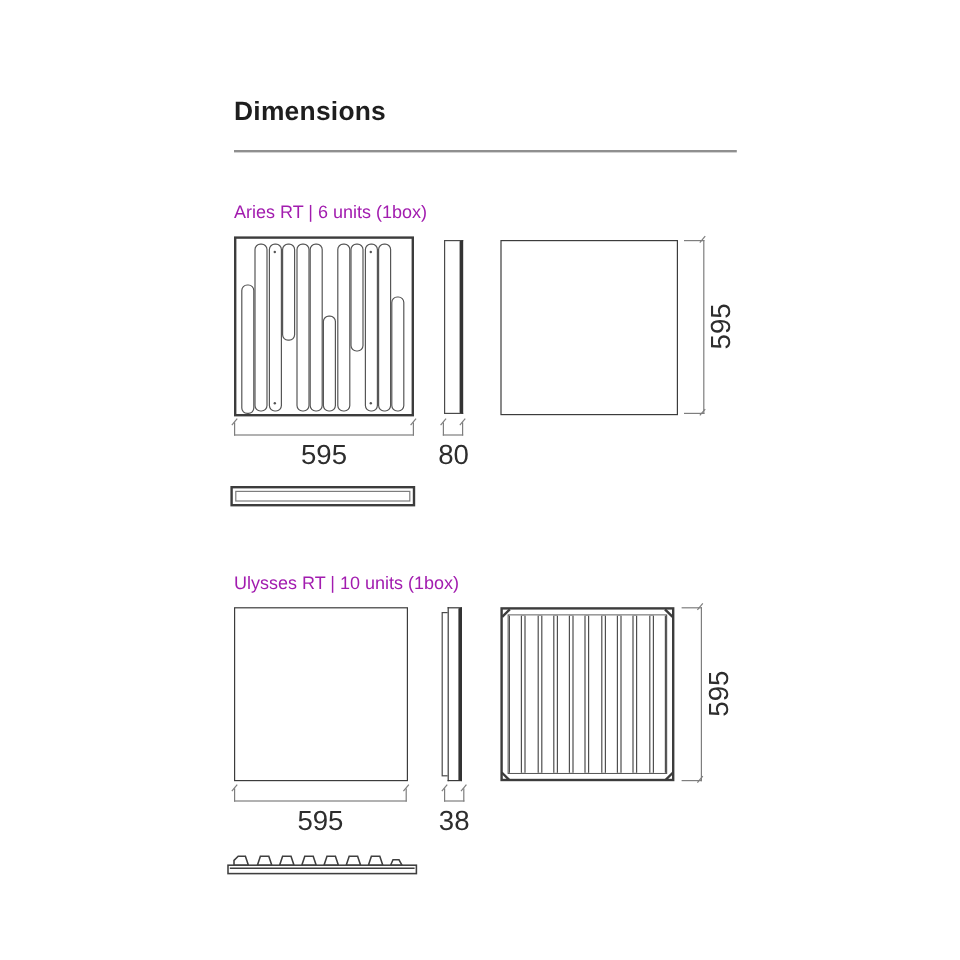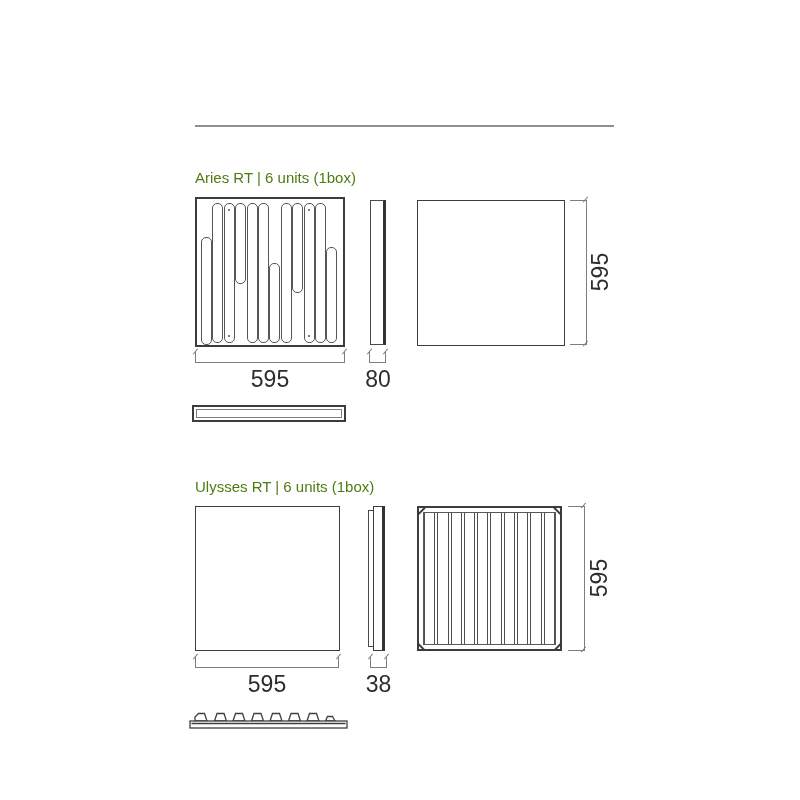--- a/index.html
+++ b/index.html
@@ -3,21 +3,21 @@
 <meta charset="utf-8">
 <style>
   html,body{margin:0;padding:0;background:#ffffff;}
   #canvas{
     position:relative;width:800px;height:800px;background:#ffffff;overflow:hidden;
     font-family:"Liberation Sans","DejaVu Sans",sans-serif;color:#2d2d2d;
   }
   .abs{position:absolute;box-sizing:border-box;}
   .page-title{font-size:22px;font-weight:bold;color:#1e1e1e;letter-spacing:.2px;}
   .rule{height:2px;background:#8f8f8f;}
-  .section-label{font-size:15px;color:#4d7c0f;}
+  .section-label{font-size:15px;color:#a21caf;}
   
   .sq{background:#ffffff;border:2px solid #3c3c3c;}
   .sq.thin{border-width:1.5px;}
   .sideview{background:#ffffff;border:1px solid #4a4a4a;border-right:3px solid #333333;}
   
   .slat-wrap{position:absolute;inset:0;overflow:hidden;}
   .slat{position:absolute;width:9px;background:#ffffff;border:1px solid #565656;border-radius:5px;}
   .slat .hole{position:absolute;left:50%;margin-left:-1px;width:2px;height:2px;border-radius:50%;background:#555;}
   .slat .hole.top{top:5px;} .slat .hole.bottom{bottom:5px;}
   
@@ -35,20 +35,21 @@
   .tick-h{height:1.2px;background:#7e7e7e;}
   .tick-h::after{content:"";position:absolute;top:-1px;right:-2px;width:7px;height:1.2px;background:#7e7e7e;transform:rotate(-50deg);}
   .dim-label{font-size:23px;color:#2d2d2d;text-align:center;line-height:1.15;}
   .vdim-label{font-size:23px;color:#2d2d2d;text-align:center;line-height:26px;transform:rotate(-90deg);}
 </style>
 </head>
 <body>
 
 <div id="canvas">
 
+  <div class="abs page-title" style="left:195px;top:80px;">Dimensions</div>
   <div class="abs rule" style="left:195px;top:125px;width:419px;"></div>
 
   <div class="abs section-label" style="left:195px;top:169px;">Aries RT | 6 units (1box)</div>
 
   <div class="abs sq" style="left:195px;top:197px;width:150px;height:150px;">
     <div class="slat-wrap" id="aries-slats">
         <div class="slat" style="left: 4px; top: 37.96px; height: 105.85px;"></div>
         <div class="slat" style="left: 15.4px; top: 3.65px; height: 138.7px;"></div>
         <div class="slat" style="left: 26.8px; top: 3.65px; height: 138.7px;">
           <div class="hole top"></div>
@@ -85,21 +86,21 @@
 
   <div class="abs tick-v" style="left:369px;top:352px;height:11px;"></div>
   <div class="abs tick-v" style="left:385px;top:352px;height:11px;"></div>
   <div class="abs dimline-h" style="left:369px;top:362px;width:17px;"></div>
   <div class="abs dim-label" style="left:352px;top:366px;width:52px;">80</div>
 
   <div class="abs strip-outer" style="left:192px;top:405px;width:154px;height:17px;">
     <div class="strip-inner"></div>
   </div>
 
-  <div class="abs section-label" style="left:195px;top:478px;">Ulysses RT | 6 units (1box)</div>
+  <div class="abs section-label" style="left:195px;top:478px;">Ulysses RT | 10 units (1box)</div>
 
   <div class="abs sq thin" style="left:195px;top:506px;width:145px;height:145px;"></div>
 
   <div class="abs" style="left:368px;top:506px;width:19px;height:146px;">
     <div class="abs" style="left:0;top:4px;width:7px;height:137px;background:#fff;border:1px solid #4a4a4a;"></div>
     <div class="abs" style="left:5px;top:0;width:12px;height:145px;background:#fff;border:1px solid #3a3a3a;border-right:3px solid #333;"></div>
   </div>
 
   <div class="abs sq" style="left:417px;top:506px;width:145px;height:145px;">
     <div class="inner-frame" id="ulysses-slats">

